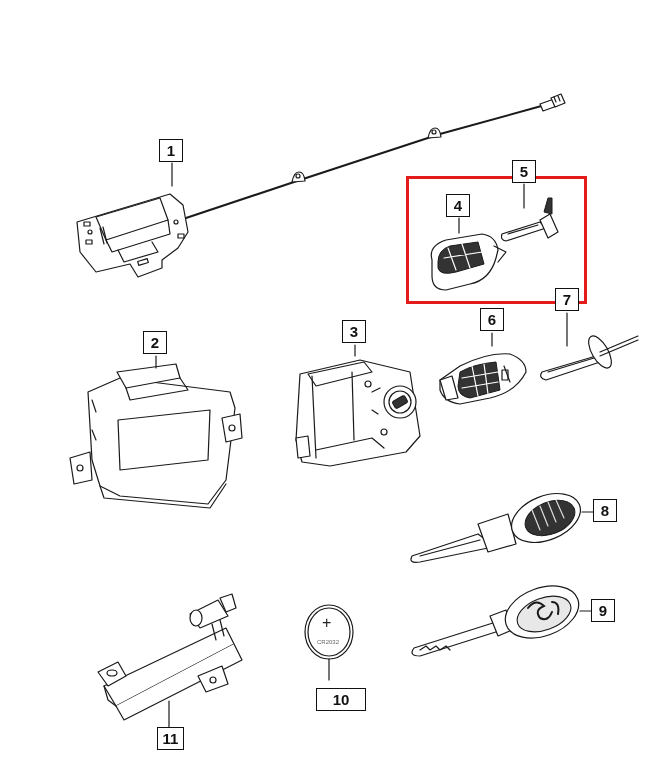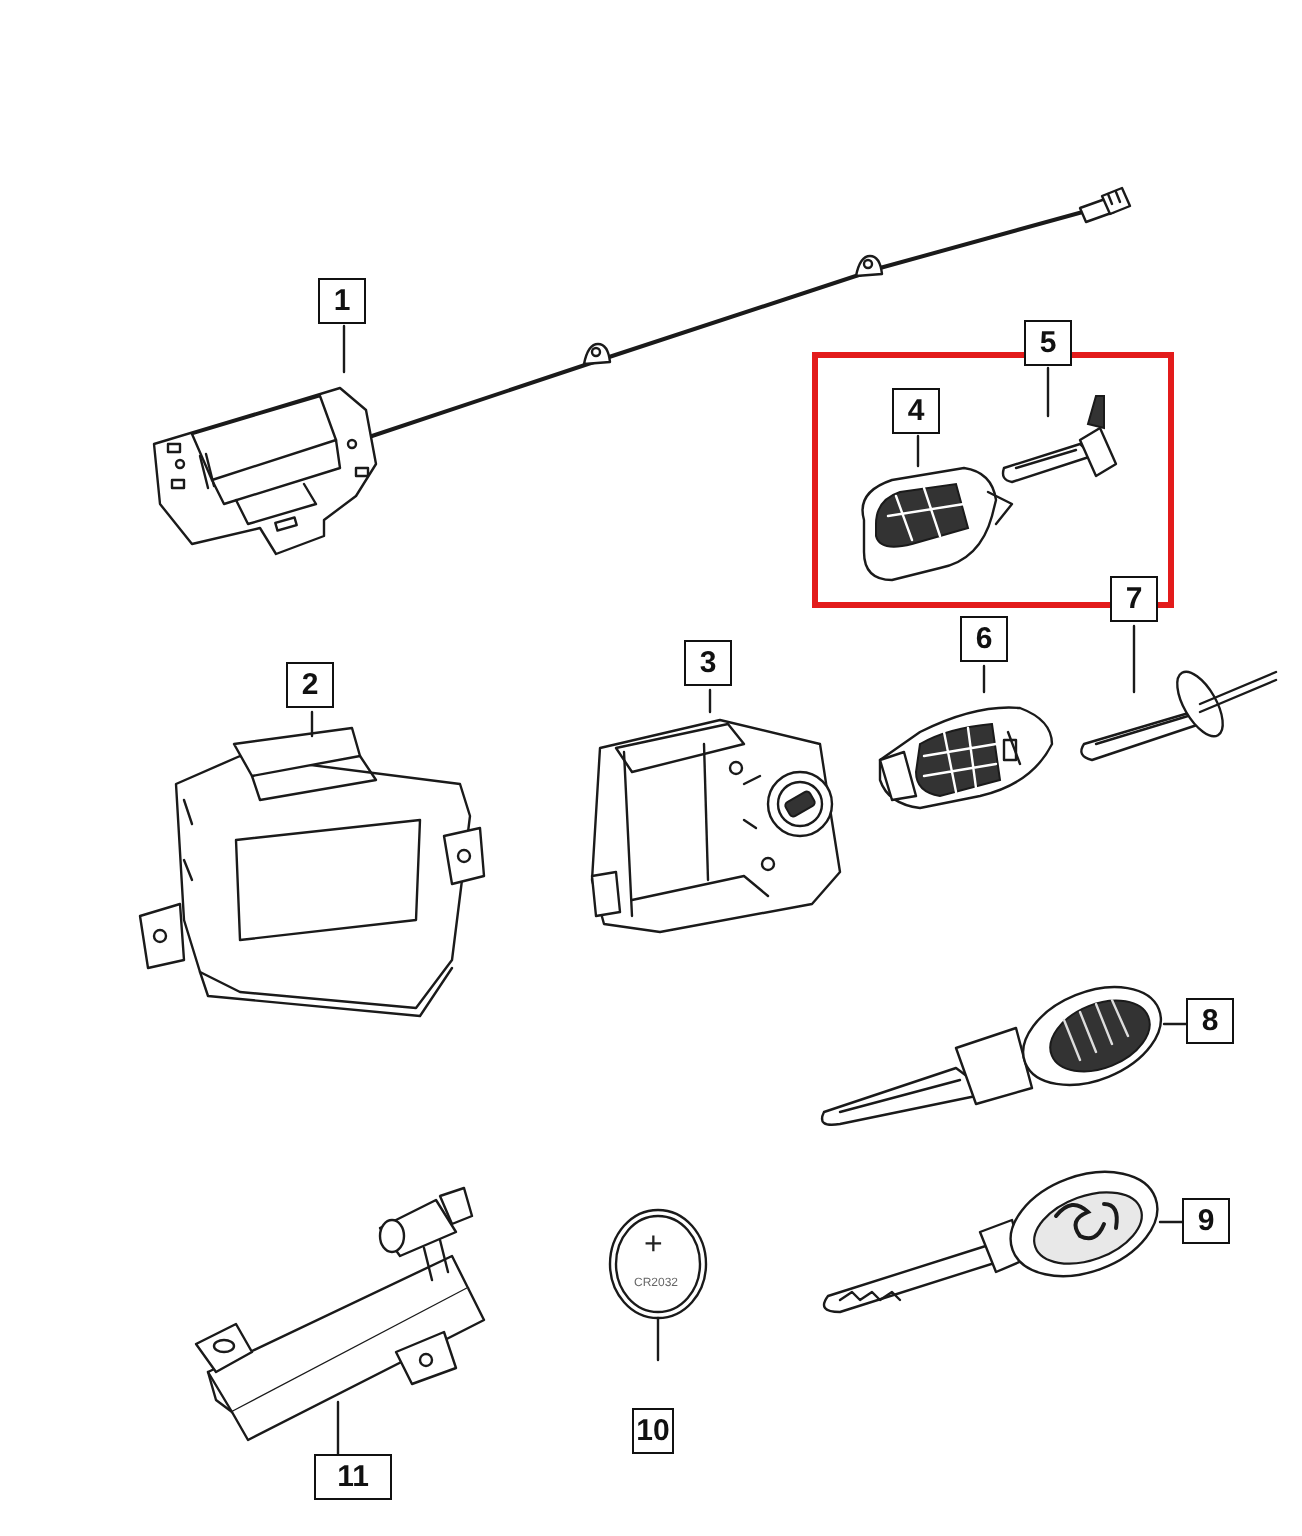--- a/index.html
+++ b/index.html
@@ -169,19 +169,19 @@
   
   <div class="callout" style="left:159px; top:139px;">1</div>
   <div class="callout" style="left:143px; top:331px;">2</div>
   <div class="callout" style="left:342px; top:320px;">3</div>
   <div class="callout" style="left:446px; top:194px;">4</div>
   <div class="callout" style="left:512px; top:160px;">5</div>
   <div class="callout" style="left:480px; top:308px;">6</div>
   <div class="callout" style="left:555px; top:288px;">7</div>
   <div class="callout" style="left:593px; top:499px;">8</div>
   <div class="callout" style="left:591px; top:599px;">9</div>
-  <div class="callout" style="left:316px; top:704px; width:21px;">10</div>
-  <div class="callout" style="left:157px; top:727px; width:39px;">11</div>
+  <div class="callout" style="left:316px; top:688px; width:50px;">10</div>
+  <div class="callout" style="left:157px; top:727px; width:27px;">11</div>
 
   
   <div style="position:absolute; left:322px; top:614px; font-size:16px; color:#222; font-family:'Liberation Sans', sans-serif;">+</div>
   <div id="battery-label" style="left:317px; top:639px;">CR2032</div>
 </div>
 
 </body></html>

